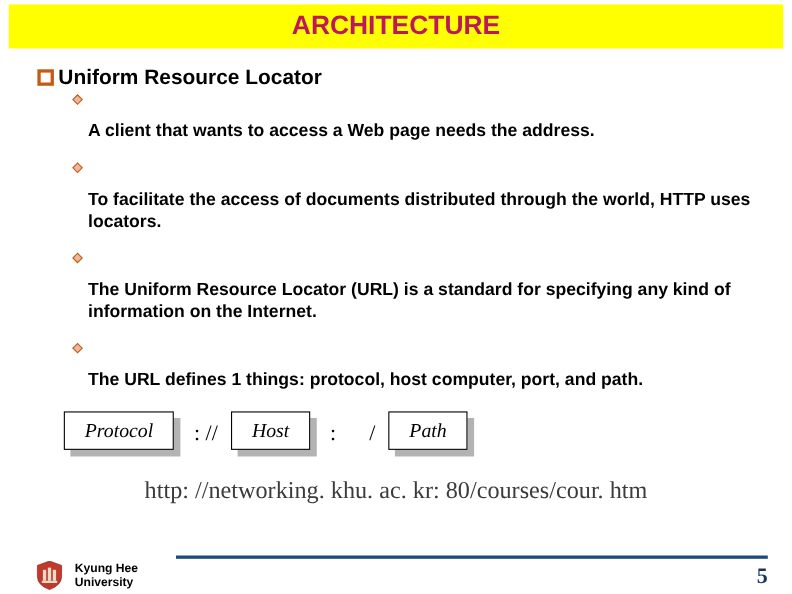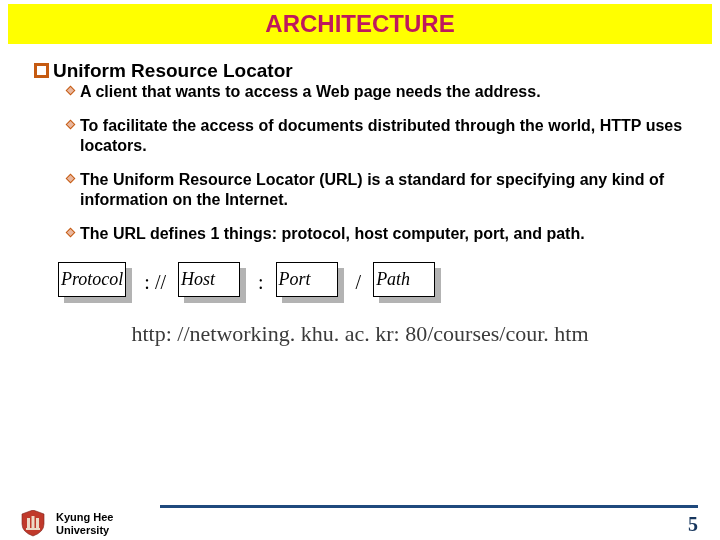--- a/index.html
+++ b/index.html
@@ -75,21 +75,21 @@
     transform: rotate(45deg);
   }
   .diamond::after {
     content: "";
     position: absolute;
     left: 4px; top: 3px;
     width: 5px; height: 5px;
     background: #e9b8a0;
     transform: rotate(45deg);
   }
-  .bullet-text { flex: 1; }
+  .bullet-text { flex: 1; margin-top: 28px; }
 
   
   .diagram {
     display: flex;
     align-items: center;
     gap: 8px;
     margin: 18px 0 10px 24px;
   }
   .part-wrap {
     position: relative;
@@ -98,46 +98,46 @@
   .part-shadow {
     position: absolute;
     left: 6px; top: 6px;
     right: 0; bottom: 0;
     background: #b3b3b3;
   }
   .part-box {
     position: relative;
     border: 1px solid #000;
     background: #fff;
-    padding: 6px 2px;
+    padding: 6px 18px;
     font-family: "Times New Roman", Times, serif;
     font-style: italic;
     font-size: 18px;
-    text-align: left;
+    text-align: center;
     min-width: 62px;
   }
   .sep {
     font-family: "Times New Roman", Times, serif;
     font-size: 20px;
     padding: 0 4px;
   }
 
   .example {
     font-family: "Times New Roman", Times, serif;
     font-size: 22px;
     color: #3b3b3b;
     text-align: center;
     margin: 18px 0 0 0;
   }
 
   
   .footer {
     position: absolute;
     left: 0; right: 0; bottom: 6px;
-    padding: 0 18px 0 18px;
+    padding: 0 18px 0 30px;
   }
   .footer-inner {
     display: flex;
     align-items: center;
     gap: 8px;
   }
   .logo {
     width: 30px; height: 28px;
     display: flex; align-items: center; justify-content: center;
   }
@@ -212,21 +212,20 @@
         <div class="part-box">Protocol</div>
       </div>
       <span class="sep">:  //</span>
       <div class="part-wrap">
         <div class="part-shadow"></div>
         <div class="part-box">Host</div>
       </div>
       <span class="sep">:</span>
       <div class="part-wrap">
         <div class="part-shadow"></div>
-        <div class="part-box">Port</div>
       </div>
       <span class="sep">/</span>
       <div class="part-wrap">
         <div class="part-shadow"></div>
         <div class="part-box">Path</div>
       </div>
     </div>
 
     <div class="example">http: //networking. khu. ac. kr: 80/courses/cour. htm</div>
 

